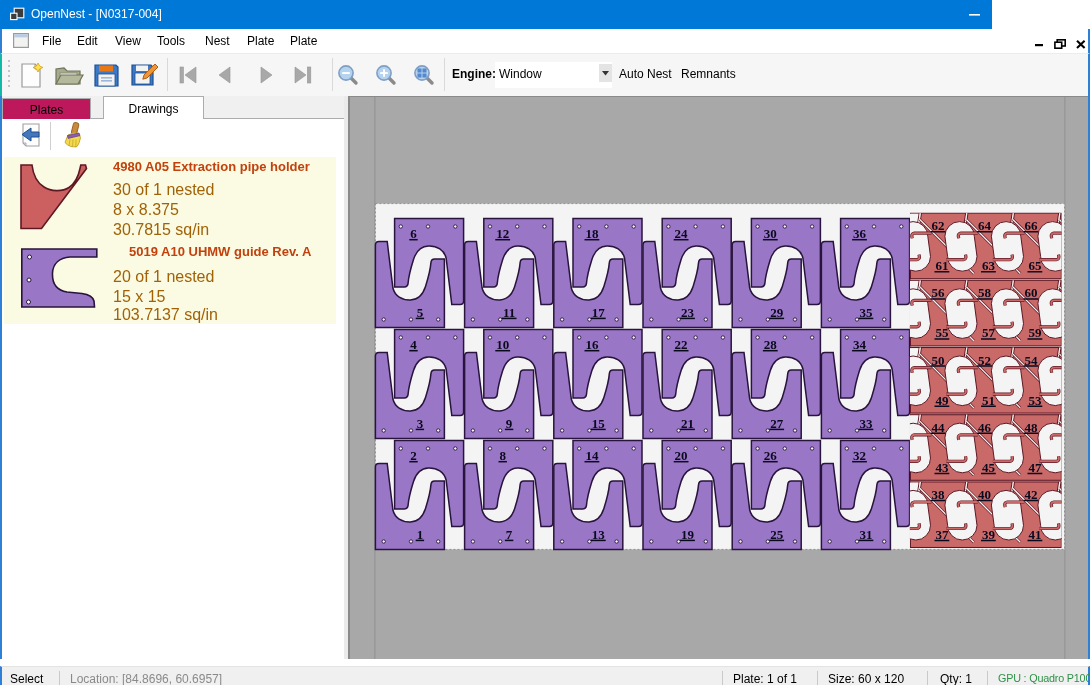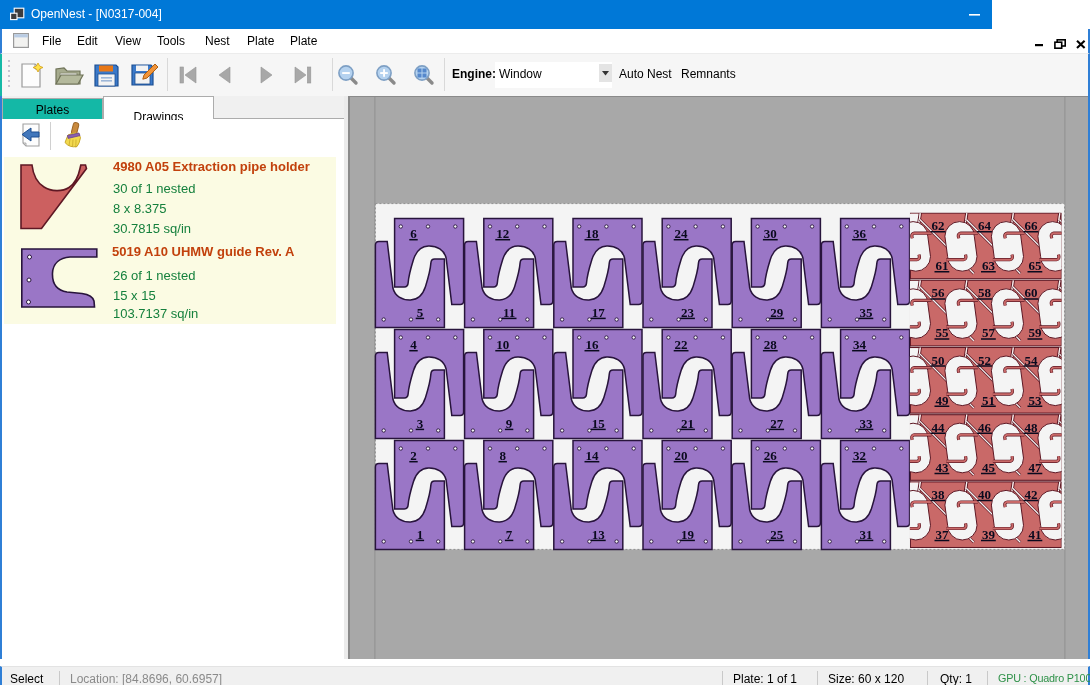--- a/index.html
+++ b/index.html
@@ -5,26 +5,26 @@
 .titlebar { position:absolute; left:0; top:0; width:992px; height:29px; background:#0078d7; color:#fff; }
 .titlebar .txt { position:absolute; left:31px; top:7px; font-size:12px; }
 .menubar { position:absolute; left:0; top:29px; width:1090px; height:25px; background:#fff; border-left:2px solid #2f7fd6; border-right:2px solid #2f7fd6; border-bottom:1px solid #ececec; }
 .menubar span { position:absolute; top:5px; font-size:12px; color:#000; }
 .toolbar { position:absolute; left:0; top:54px; width:1090px; height:42px; background:#f6f6f6; border-left:2px solid #14b8a6; border-right:2px solid #2f7fd6; }
 .tb { position:absolute; top:8px; }
 .sep { position:absolute; top:4px; width:1px; height:33px; background:#d9d9d9; }
 .panel { position:absolute; left:2px; top:96px; width:342px; height:563px; background:#fff; }
 .tabstrip { position:absolute; left:0; top:0; width:342px; height:23px; background:#f0f0f0; border-bottom:1px solid #acacac; }
 .tab { position:absolute; top:2px; height:21px; font-size:12px; text-align:center; padding-top:4px; }
-.tab.inactive { left:0px; width:101px; background:#14b8a6; border:1px solid #acacac; border-bottom:none; }
-.tab.active { left:101px; width:111px; background:#fff; border:1px solid #acacac; border-bottom:none; top:0px; height:23px; padding-top:13px; }
+.tab.inactive { left:0px; width:89px; background:#be185d; border:1px solid #acacac; border-bottom:none; }
+.tab.active { left:101px; width:101px; background:#fff; border:1px solid #acacac; border-bottom:none; top:0px; height:23px; padding-top:5px; }
 .ptool { position:absolute; left:0; top:24px; width:342px; height:34px; background:#fff; }
 .list { position:absolute; left:2px; top:61px; width:332px; height:167px; background:#fbfbe3; }
 .item-title { position:absolute; font-size:13px; font-weight:bold; color:#c2410c; }
-.item-sub { position:absolute; font-size:13px; color:#15803d; }
+.item-sub { position:absolute; font-size:16px; color:#a16207; }
 .canvaswrap { position:absolute; left:348px; top:96px; width:742px; height:563px; background:#a8a8a8; border-left:2px solid #8a8a8a; border-top:1px solid #8a8a8a; }
 .vsplit { position:absolute; left:344px; top:96px; width:4px; height:563px; background:#ebebeb; }
 .bluel { position:absolute; left:0; top:96px; width:2px; height:563px; background:#2f7fd6; }
 .bluer { position:absolute; left:1088px; top:96px; width:2px; height:563px; background:#2f7fd6; }
 .statusbar { position:absolute; left:0; top:659px; width:1090px; height:39px; background:#f0f0f0; border-top:1px solid #e3e3e3; border-left:2px solid #2f7fd6; border-right:2px solid #2f7fd6; border-bottom:3px solid #2f7fd6;margin-top:7px; }
 .statusbar span { position:absolute; top:5px; font-size:12px; color:#000; white-space:nowrap; }
 .ssep { position:absolute; top:4px; width:1px; height:16px; background:#c9c9c9; }
 .pnum { font-family:"Liberation Serif", serif; font-size:13px; font-weight:bold; fill:#0a0a1e; }
 </style></head>
 <body>
@@ -189,22 +189,22 @@
     <div class="item-title" style="left:109px;top:2px">4980 A05 Extraction pipe holder</div>
     <div class="item-sub" style="left:109px;top:24px">30 of 1 nested</div>
     <div class="item-sub" style="left:109px;top:44px">8 x 8.375</div>
     <div class="item-sub" style="left:109px;top:64px">30.7815 sq/in</div>
     <div style="position:absolute;left:17px;top:90px"><svg width="78" height="63" viewBox="0 0 78 63">
 <path d="M0.8,2 H75.8 V10 H49 C38.5,10.8 32,16.5 31.5,26 C31,37.5 37,43.5 46,45 L61,46.5 C68.5,47.5 72,50 73,54 L73.5,60 H0.8 Z" fill="#9a76c6" stroke="#28143c" stroke-width="1.6"></path>
 <circle cx="8.5" cy="10" r="2" fill="#fff" stroke="#28143c" stroke-width="1"></circle>
 <circle cx="8" cy="33" r="2" fill="#fff" stroke="#28143c" stroke-width="1"></circle>
 <circle cx="7.5" cy="55" r="2" fill="#fff" stroke="#28143c" stroke-width="1"></circle>
 </svg></div>
-    <div class="item-title" style="left:108px;top:87px">5019 A10 UHMW guide Rev. A</div>
-    <div class="item-sub" style="left:109px;top:111px">26 of 1 nested</div>
+    <div class="item-title" style="left:125px;top:87px">5019 A10 UHMW guide Rev. A</div>
+    <div class="item-sub" style="left:109px;top:111px">20 of 1 nested</div>
     <div class="item-sub" style="left:109px;top:131px">15 x 15</div>
     <div class="item-sub" style="left:109px;top:149px">103.7137 sq/in</div>
   </div>
 </div>
 <div class="canvaswrap">
 <div style="position:absolute;left:0px;top:0px"><svg width="740" height="562" viewBox="350 97 740 562">
 <defs>
 <g id="pp">
 <path d="M0,0 H69 V82.5 Q69,86 65.5,86 H57.2 L51.5,39.5 C49.6,31.6 42.5,27.3 33.8,27.6 C26.2,27.9 21.6,32.6 18.9,41 C16.1,50 13.9,59 13.5,64.6 Q13.2,68.4 9.7,68.4 H0 Z" fill="#9a76c6" stroke="#28143c" stroke-width="1.5"></path>
 <circle cx="6.2" cy="8.0" r="1.7" fill="#f4f4f4" stroke="#28143c" stroke-width="0.9"></circle>

